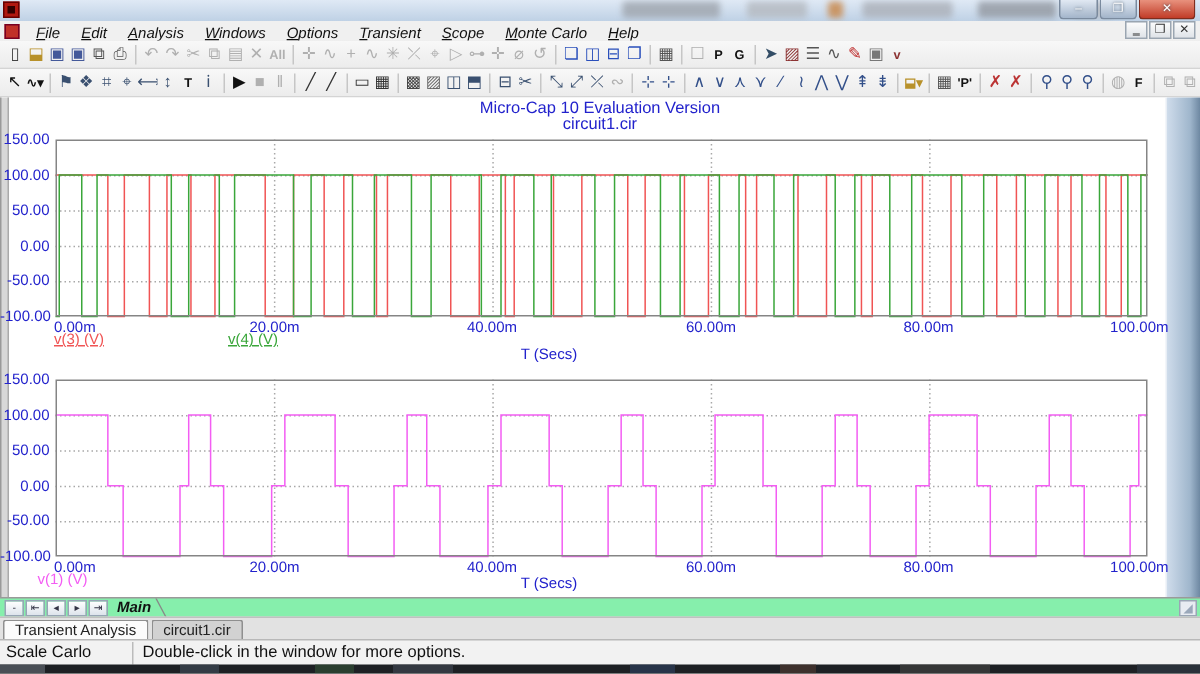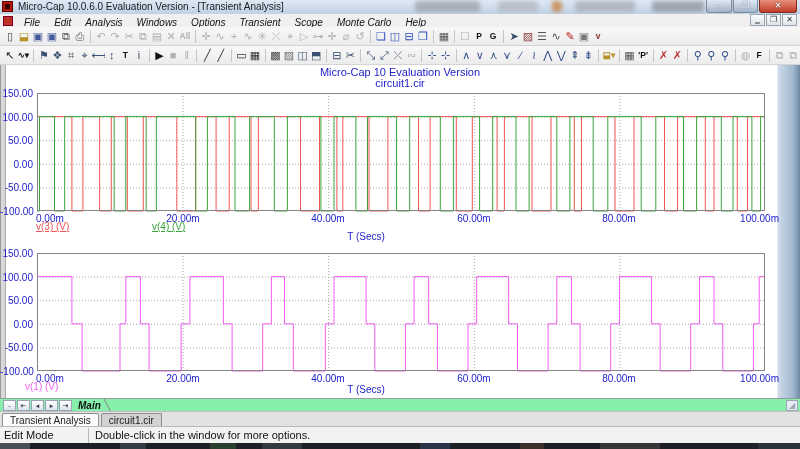--- a/index.html
+++ b/index.html
@@ -70,21 +70,20 @@
   .taskbar{position:absolute;left:0;top:443px;width:800px;height:6px;background:#1d2024;}
   .tkblob{position:absolute;top:0;height:6px;opacity:.8;}
 </style>
 </head>
 <body>
 
 <div id="screen">
 
   <div class="titlebar">
     <div class="app-icon"></div>
-    <div class="title-text">Micro-Cap 10.0.6.0 Evaluation Version - [Transient Analysis]</div>
     <div class="blurpatch" style="left:415px;width:65px;background:#9aa0a8;"></div>
     <div class="blurpatch" style="left:498px;width:40px;background:#b2b6bc;"></div>
     <div class="blurpatch" style="left:552px;width:10px;background:#c87f3a;"></div>
     <div class="blurpatch" style="left:575px;width:60px;background:#a8acb4;"></div>
     <div class="blurpatch" style="left:652px;width:52px;background:#8e939b;"></div>
     <div class="blurpatch" style="left:716px;width:26px;background:#b0b4ba;"></div>
     <div class="winbtns">
       <div class="wbtn" style="width:26px;">–</div>
       <div class="wbtn" style="width:25px;">❐</div>
       <div class="wbtn close">✕</div>
@@ -296,21 +295,21 @@
     <span class="tabslant"></span>
     <span class="grip">◢</span>
   </div>
 
   <div class="tabsrow">
     <span class="wtab active">Transient Analysis</span>
     <span class="wtab">circuit1.cir</span>
   </div>
 
   <div class="statusbar">
-    <span class="status-left">Edit Mode</span>
+    <span class="status-left">Scale Carlo</span>
     <span class="status-div"></span>
     <span class="status-msg">Double-click in the window for more options.</span>
   </div>
 
   <div class="taskbar">
     <div class="tkblob" style="left:0;width:30px;background:#565b63;"></div>
     <div class="tkblob" style="left:120px;width:26px;background:#39424d;"></div>
     <div class="tkblob" style="left:210px;width:26px;background:#2e4632;"></div>
     <div class="tkblob" style="left:262px;width:40px;background:#3a3e48;"></div>
     <div class="tkblob" style="left:420px;width:30px;background:#2c3a52;"></div>

